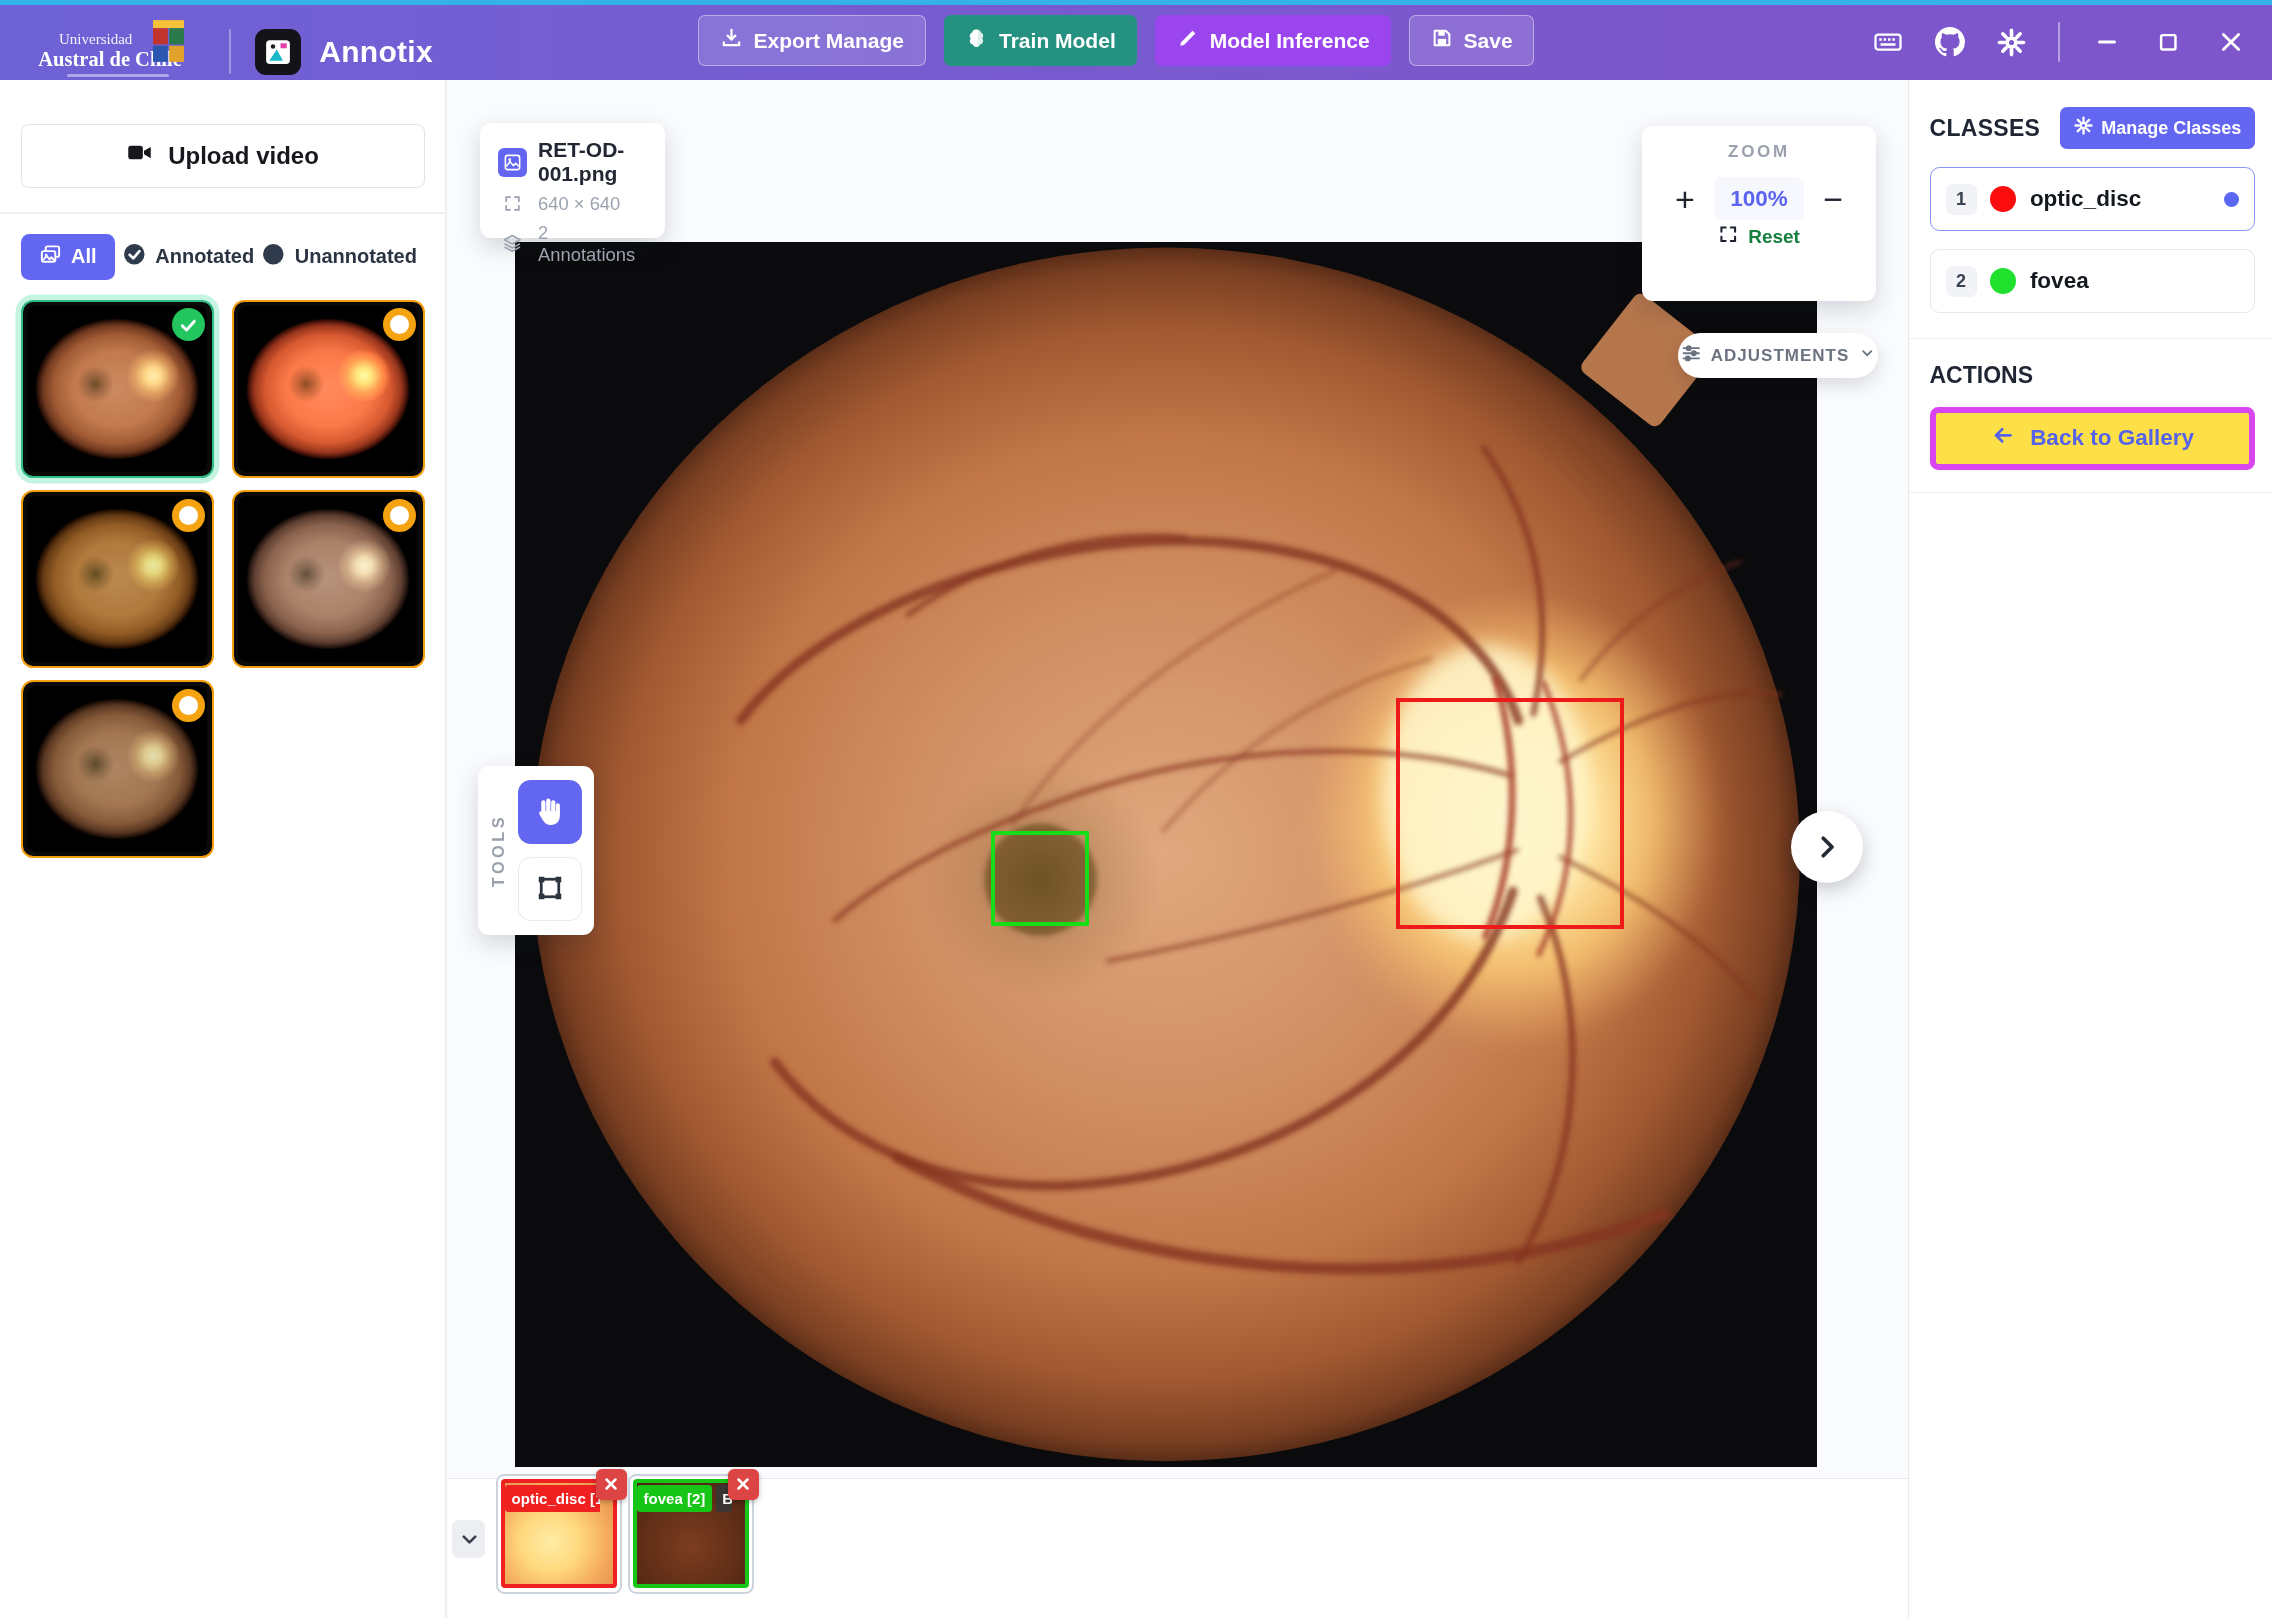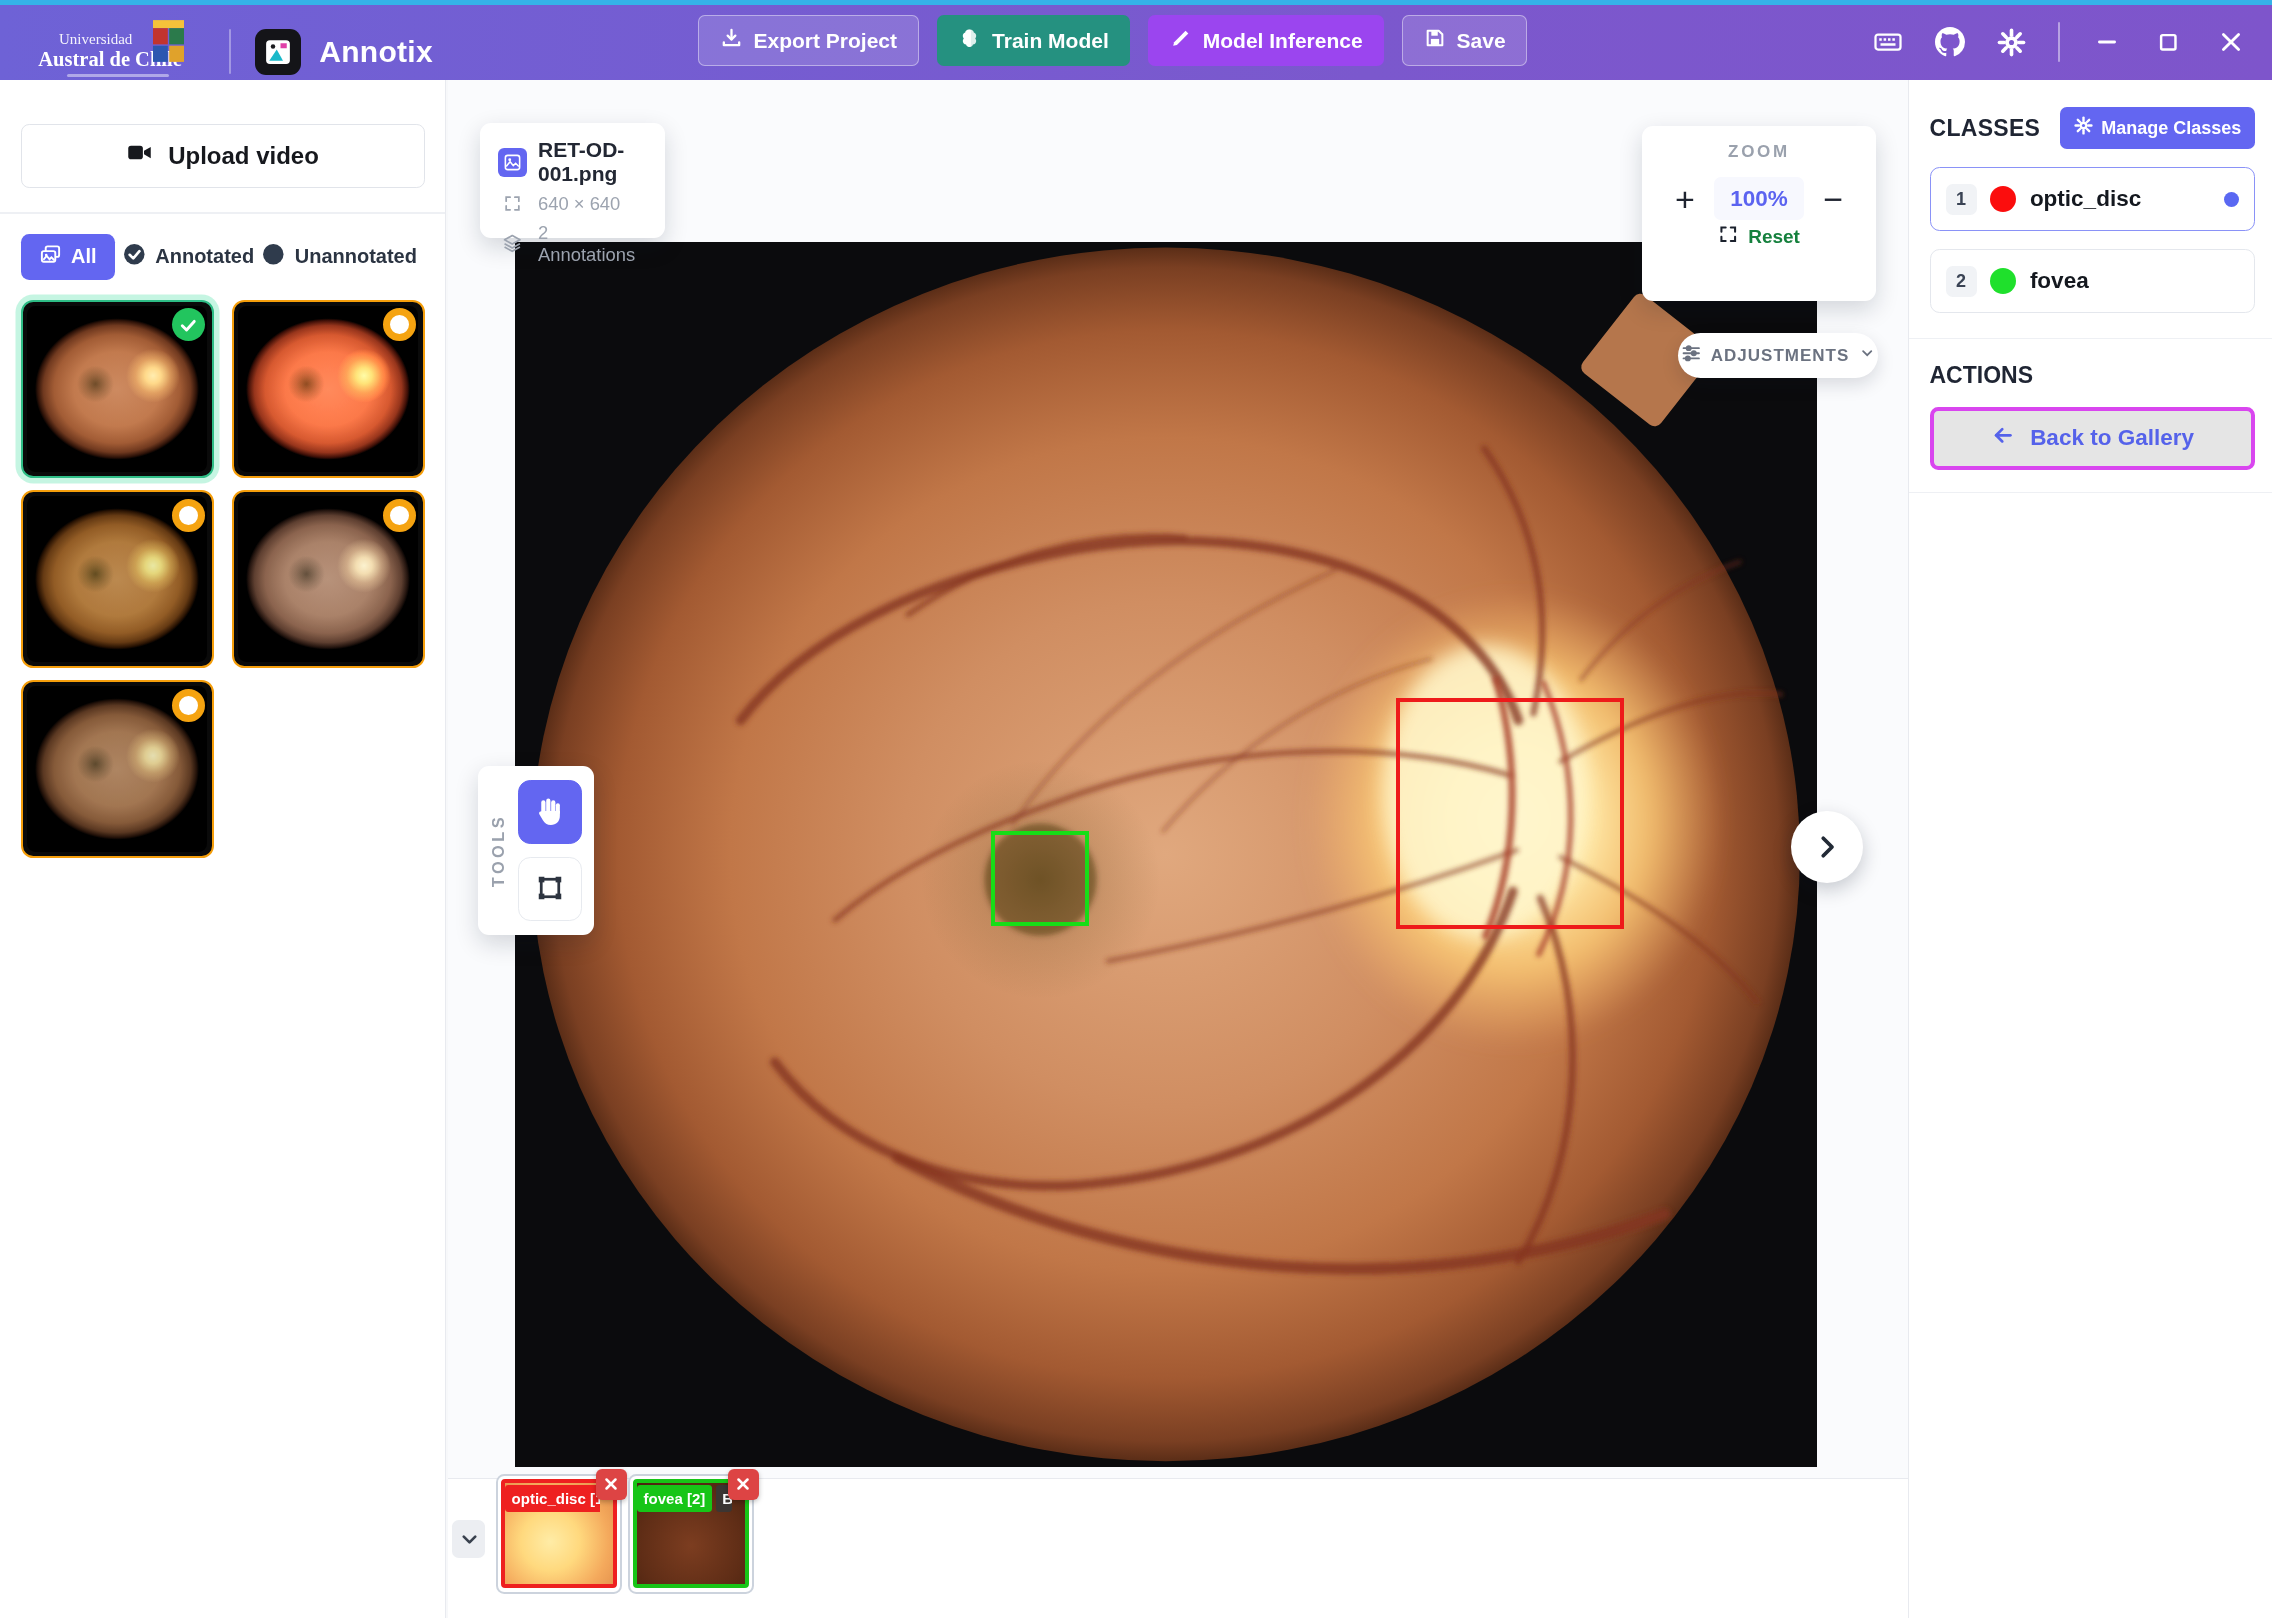--- a/index.html
+++ b/index.html
@@ -131,21 +131,21 @@
               gap:13.7px;padding:0 15px;cursor:pointer;background:#fff;}
   .class-card.selected{border-color:#8a92f7;}
   .key-badge{width:31px;height:31px;background:#f1f3f6;border-radius:6.8px;display:grid;place-items:center;
              font-size:18px;font-weight:700;color:#3a4354;flex:none;}
   .class-dot{width:26px;height:26px;border-radius:50%;flex:none;}
   .class-name{font-size:22.5px;font-weight:700;color:#14181f;flex:1;}
   .sel-dot{width:15px;height:15px;border-radius:50%;background:#5a68f2;flex:none;display:none;}
   .class-card.selected .sel-dot{display:block;}
   .rb-divider{height:1.4px;background:#eef0f4;margin:24.6px -18px 0 -20.5px;}
   .actions-title{font-size:23px;font-weight:800;color:#1f2533;margin-top:23px;}
-  .back-btn{margin-top:18px;width:100%;height:63px;background:#e5e5e5;border:4px solid #d946ef;border-radius:8.2px;
+  .back-btn{margin-top:18px;width:100%;height:63px;background:#fde047;border:6px solid #d946ef;border-radius:8.2px;
             color:#5562ea;font-size:22.5px;font-weight:700;display:flex;align-items:center;justify-content:center;gap:15px;
             cursor:pointer;font-family:inherit;}
 </style>
 </head>
 <body>
 
 <div class="app">
 
   <div class="header">
     <div class="topline"></div>
@@ -179,21 +179,21 @@
 
     <div class="header-center">
       <button class="hbtn ghost">
         <span>
           <svg width="23" height="23" viewBox="0 0 24 24" fill="none" stroke="#fff" stroke-width="2.4" stroke-linecap="round" stroke-linejoin="round">
             <path d="M12 3v10"></path>
               <path d="M8 9l4 4 4-4"></path>
               <path d="M4 16v3h16v-3"></path>
           </svg>
         </span>
-        <span>Export Project</span>
+        <span>Export Manage</span>
       </button>
       <button class="hbtn train">
         <span>
           <svg width="23" height="23" viewBox="0 0 24 24" fill="#fff">
             <path d="M11.4 2.6c-2.2 0-3.7 1.4-3.9 3.2-1.5.5-2.5 1.8-2.5 3.5 0 1 .4 1.9 1 2.6-.6.7-1 1.6-1 2.6 0 2 1.5 3.6 3.4 3.7.4 1.5 1.6 2.6 3.2 2.6.7 0 1.3-.2 1.8-.6V3.3c-.5-.45-1.2-.7-2-.7z"></path>
             <path d="M12.6 2.6c2.2 0 3.7 1.4 3.9 3.2 1.5.5 2.5 1.8 2.5 3.5 0 1-.4 1.9-1 2.6.6.7 1 1.6 1 2.6 0 2-1.5 3.6-3.4 3.7-.4 1.5-1.6 2.6-3.2 2.6-.7 0-1.3-.2-1.8-.6V3.3c.5-.45 1.2-.7 2-.7z" opacity=".85"></path>
           </svg>
         </span>
         <span>Train Model</span>
       </button>

